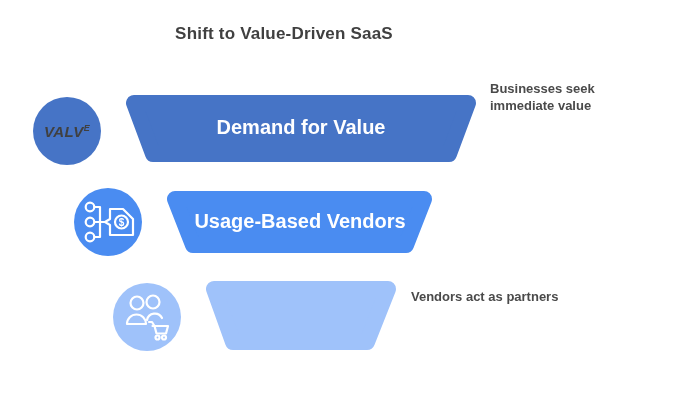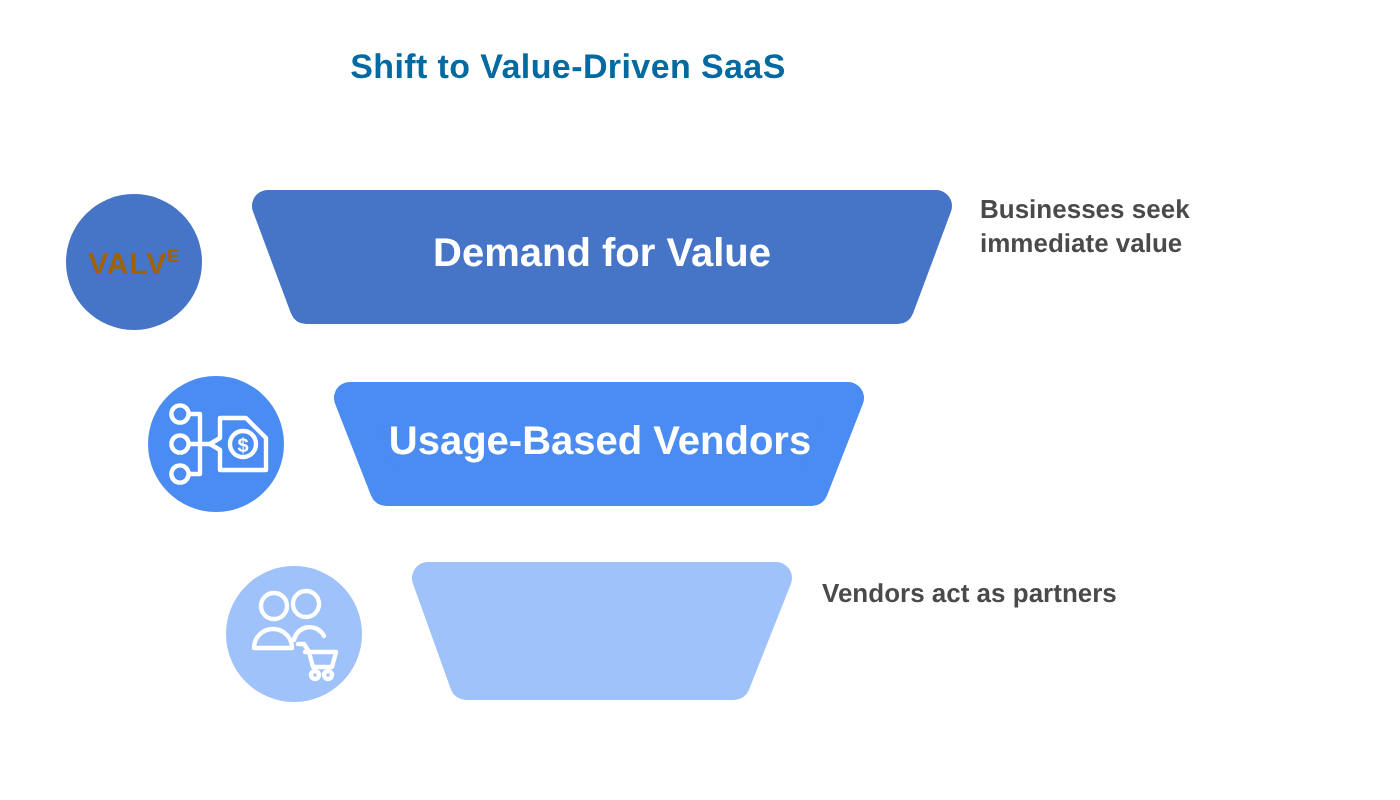--- a/index.html
+++ b/index.html
@@ -1,25 +1,25 @@
 <!DOCTYPE html>
 <html><head>
 <meta charset="utf-8">
 <style>
   html,body{margin:0;padding:0;background:#ffffff;}
   body{width:700px;height:400px;font-family:"Liberation Sans",sans-serif;}
   .canvas{position:relative;width:700px;height:400px;overflow:hidden;background:#ffffff;}
   .title{position:absolute;top:24px;left:0;width:568px;text-align:center;
-         font-size:17px;font-weight:bold;color:#0369a1;letter-spacing:.2px;}
+         font-size:17px;font-weight:bold;color:#404040;letter-spacing:.2px;}
   svg.shapes{position:absolute;left:0;top:0;}
   .stage-label{position:absolute;color:#ffffff;font-weight:bold;font-size:20px;
                line-height:25px;text-align:center;}
   .note{position:absolute;color:#4A4A4A;font-weight:bold;font-size:13px;line-height:17px;}
-  .badge-text{position:absolute;color:#a16207;font-weight:bold;font-size:15px;
-              text-align:center;letter-spacing:.4px;}
+  .badge-text{position:absolute;color:#404040;font-weight:bold;font-size:15px;
+              text-align:center;letter-spacing:.4px;font-style:italic;}
   .badge-text sup{font-size:9px;}
 </style>
 </head>
 <body>
 
 <div class="canvas">
 
   <div class="title">Shift to Value-Driven SaaS</div>
 
   <svg class="shapes" width="700" height="400" viewBox="0 0 700 400">
@@ -55,16 +55,16 @@
     </g>
   </svg>
 
   <div class="badge-text" style="left:33px;top:123px;width:68px">
     <span>VALV</span><sup>E</sup>
   </div>
 
   <div class="stage-label" style="left:141px;top:115px;width:320px">Demand for Value</div>
   <div class="stage-label" style="left:175px;top:209px;width:250px">Usage-Based Vendors</div>
 
-  <div class="note" style="left:490px;top:96px;width:118px">Businesses seek immediate value</div>
+  <div class="note" style="left:490px;top:80px;width:118px">Businesses seek immediate value</div>
   <div class="note" style="left:411px;top:288px;width:200px">Vendors act as partners</div>
 
 </div>
 
 </body></html>

